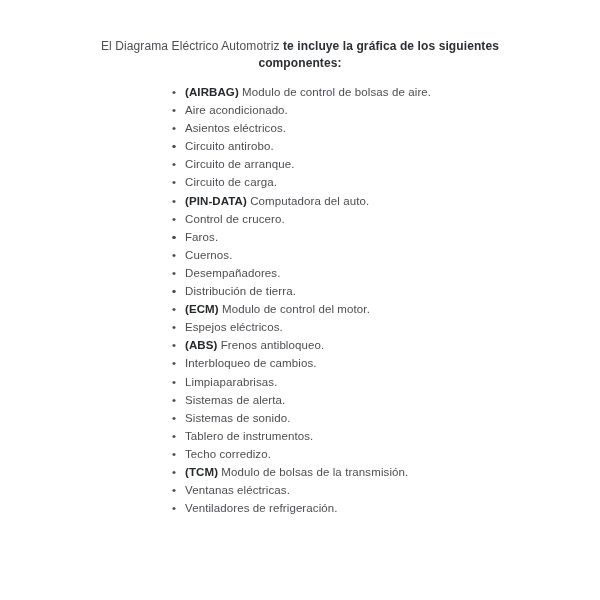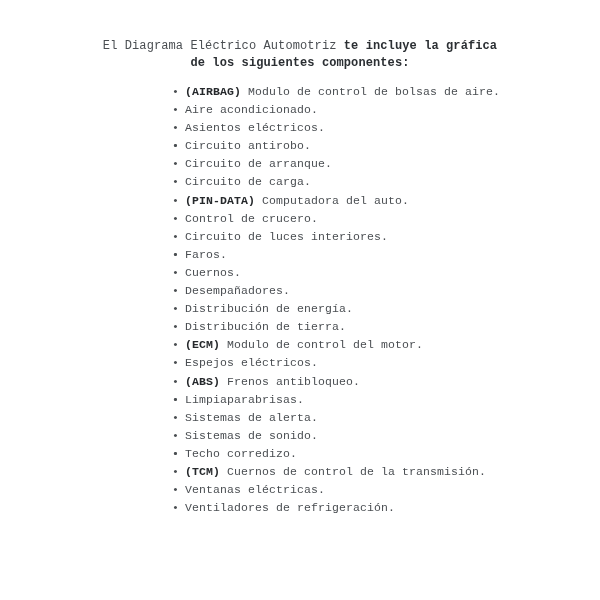--- a/index.html
+++ b/index.html
@@ -13,21 +13,20 @@
     overflow: hidden;
     font-family: "Liberation Sans", "DejaVu Sans", sans-serif;
     -webkit-font-smoothing: antialiased;
   }
   .page {
     width: 600px;
     height: 510px;
     background: #ffffff;
     box-sizing: border-box;
     padding-top: 38px;
-    font-family: Liberation Mono, monospace;
   }
   .doc-title {
     width: 410px;
     margin: 0 auto;
     text-align: center;
     font-size: 12px;
     font-weight: 400;
     line-height: 17px;
     color: #4a4e52;
     letter-spacing: 0.1px;
@@ -70,33 +69,33 @@
   <ul class="components-list" id="components-list">
       <li><span class="bullet">•</span><strong>(AIRBAG)</strong><span> Modulo de control de bolsas de aire.</span></li>
       <li><span class="bullet">•</span><span>Aire acondicionado.</span></li>
       <li><span class="bullet">•</span><span>Asientos eléctricos.</span></li>
       <li><span class="bullet">•</span></li>
       <li><span class="bullet">•</span><span>Circuito antirobo.</span></li>
       <li><span class="bullet">•</span><span>Circuito de arranque.</span></li>
       <li><span class="bullet">•</span><span>Circuito de carga.</span></li>
       <li><span class="bullet">•</span><strong>(PIN-DATA)</strong><span> Computadora del auto.</span></li>
       <li><span class="bullet">•</span><span>Control de crucero.</span></li>
-      <li><span class="bullet">•</span><span>Circuito de luces interiores.</span></li>
+      <li><span class="bullet">•</span></li>
       <li><span class="bullet">•</span></li>
       <li><span class="bullet">•</span><span>Faros.</span></li>
       <li><span class="bullet">•</span><span>Cuernos.</span></li>
       <li><span class="bullet">•</span><span>Desempañadores.</span></li>
-      <li><span class="bullet">•</span><span>Distribución de energía.</span></li>
+      <li><span class="bullet">•</span></li>
       <li><span class="bullet">•</span><span>Distribución de tierra.</span></li>
       <li><span class="bullet">•</span><strong>(ECM)</strong><span> Modulo de control del motor.</span></li>
       <li><span class="bullet">•</span><span>Espejos eléctricos.</span></li>
       <li><span class="bullet">•</span><strong>(ABS)</strong><span> Frenos antibloqueo.</span></li>
-      <li><span class="bullet">•</span></li>
+      <li><span class="bullet">•</span><span>Interbloqueo de cambios.</span></li>
       <li><span class="bullet">•</span><span>Limpiaparabrisas.</span></li>
       <li><span class="bullet">•</span><span>Sistemas de alerta.</span></li>
       <li><span class="bullet">•</span><span>Sistemas de sonido.</span></li>
-      <li><span class="bullet">•</span></li>
+      <li><span class="bullet">•</span><span>Tablero de instrumentos.</span></li>
       <li><span class="bullet">•</span><span>Techo corredizo.</span></li>
-      <li><span class="bullet">•</span><strong>(TCM)</strong><span> Cuernos de control de la transmisión.</span></li>
+      <li><span class="bullet">•</span><strong>(TCM)</strong><span> Modulo de bolsas de la transmisión.</span></li>
       <li><span class="bullet">•</span><span>Ventanas eléctricas.</span></li>
       <li><span class="bullet">•</span><span>Ventiladores de refrigeración.</span></li>
     </ul>
 </div>
 
 </body></html>

